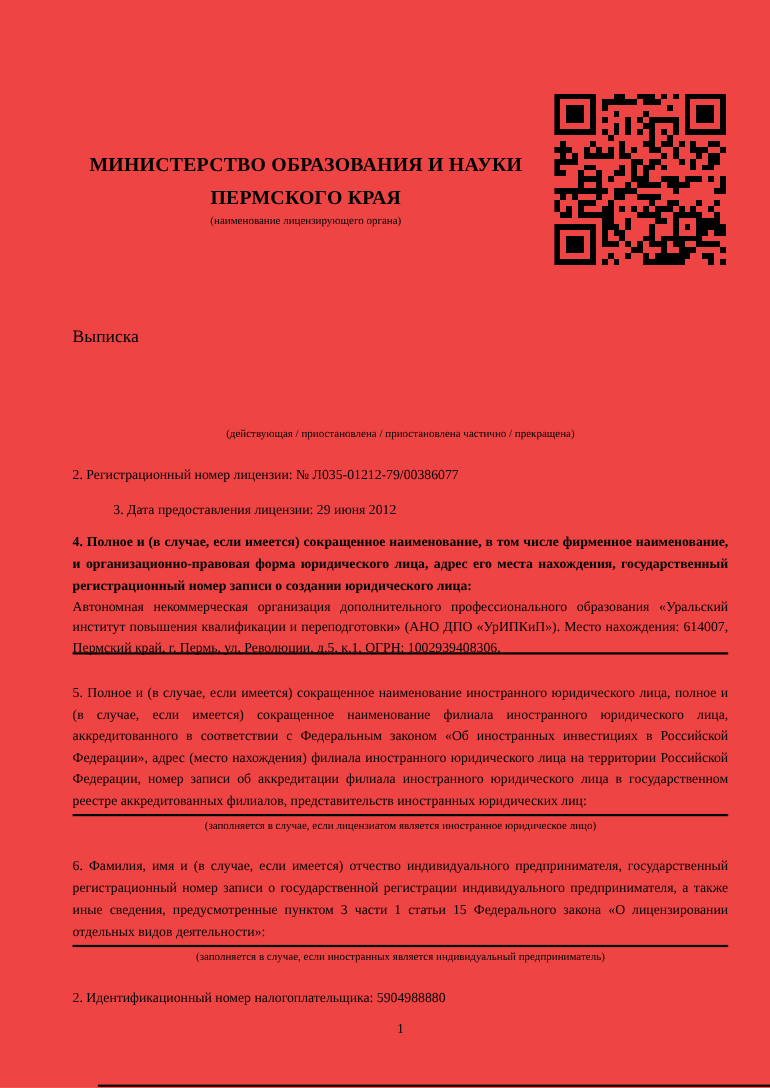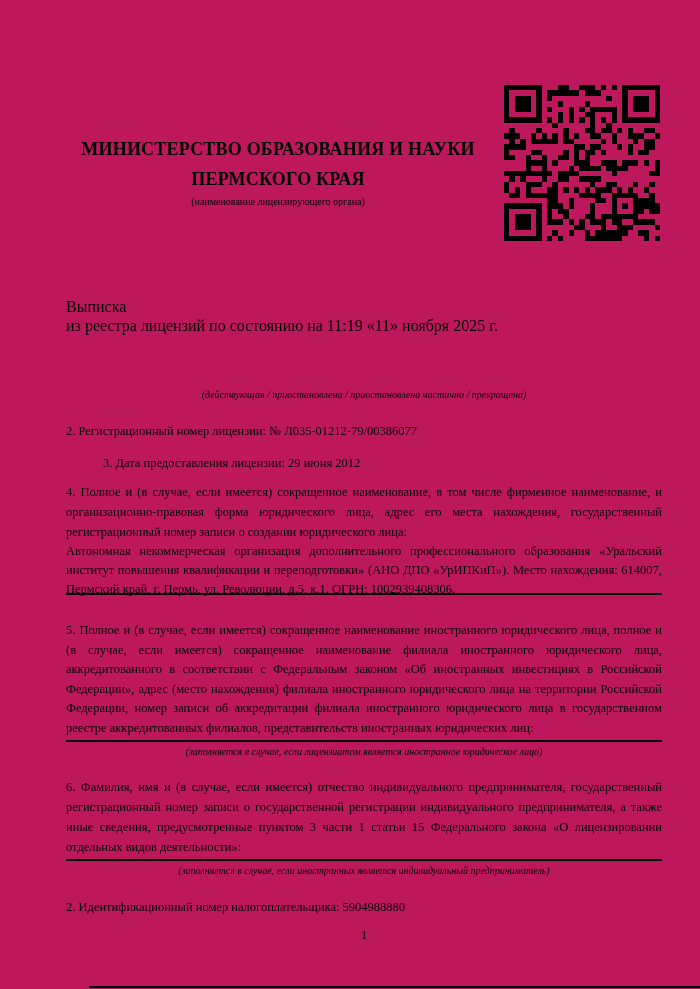--- a/index.html
+++ b/index.html
@@ -1,20 +1,20 @@
 <!DOCTYPE html>
 <html lang="ru"><head>
 <meta charset="utf-8">
 <style>
   html,body{margin:0;padding:0;background:#e8e8e8;}
   .page{
     position:relative;
     width:700px;height:989px;
     margin:0 auto;
-    background:#be185d;
+    background:#ef4444;
     color:#000;
     font-family:"Liberation Serif","DejaVu Serif",serif;
     overflow:hidden;
   }
   .abs{position:absolute;}
   .ministry-title{
     left:66px;top:134px;width:424px;
     text-align:center;font-weight:bold;font-size:18px;line-height:30px;
     letter-spacing:.2px;
   }
@@ -22,27 +22,27 @@
     left:66px;top:196px;width:424px;
     text-align:center;font-size:10px;
   }
   .qr{left:504px;top:85px;width:156px;height:156px;}
   .extract-title{
     left:66px;top:297px;width:596px;
     text-align:left;font-size:16px;line-height:19px;
   }
   .body-text{font-size:12.5px;line-height:20px;width:596px;left:66px;}
   .just{text-align:justify;text-justify:inter-word;}
-  .note{left:66px;width:596px;text-align:center;font-size:10px;line-height:13px;font-style:italic;}
+  .note{left:66px;width:596px;text-align:center;font-size:10px;line-height:13px;}
   .rule{left:66px;width:596px;border-top:2px solid #000;height:0;}
   .item1{top:369px;}
   .note1{top:388px;}
   .item2{top:421px;}
   .item3{top:453px;margin-left:37px;}
-  .item4p{top:482px;}
+  .item4p{top:482px;font-weight:bold;}
   .item4v{top:542px;line-height:19px;}
   .rule4{top:593px;}
   .note4{top:597px;}
   .item5p{top:621px;line-height:19.5px;}
   .rule5{top:740px;}
   .note5{top:745px;}
   .item6p{top:777px;}
   .rule6{top:859px;}
   .note6{top:864px;}
   .item7{top:897px;}
@@ -450,21 +450,20 @@
         <rect x="18" y="28" width="1" height="1"></rect>
         <rect x="19" y="28" width="1" height="1"></rect>
         <rect x="20" y="28" width="1" height="1"></rect>
         <rect x="21" y="28" width="1" height="1"></rect>
         <rect x="26" y="28" width="1" height="1"></rect>
         <rect x="28" y="28" width="1" height="1"></rect>
       </svg></div>
 
   <div class="abs extract-title">
     <div>Выписка</div>
-    <div>из реестра лицензий по состоянию на 11:19 «11» ноября 2025 г.</div>
   </div>
 
   <div class="abs note note1">(действующая / приостановлена / приостановлена частично / прекращена)</div>
 
   <div class="abs body-text item2">2. Регистрационный номер лицензии: № Л035-01212-79/00386077</div>
 
   <div class="abs body-text item3">3. Дата предоставления лицензии: 29 июня 2012</div>
 
   <div class="abs body-text just item4p">4. Полное и (в случае, если имеется) сокращенное наименование, в том числе фирменное наименование, и организационно-правовая форма юридического лица, адрес его места нахождения, государственный регистрационный номер записи о создании юридического лица:</div>
   <div class="abs body-text just item4v">Автономная некоммерческая организация дополнительного профессионального образования «Уральский институт повышения квалификации и переподготовки» (АНО ДПО «УрИПКиП»). Место нахождения: 614007, Пермский край, г. Пермь, ул. Революции, д.5, к.1. ОГРН: 1002939408306.</div>

